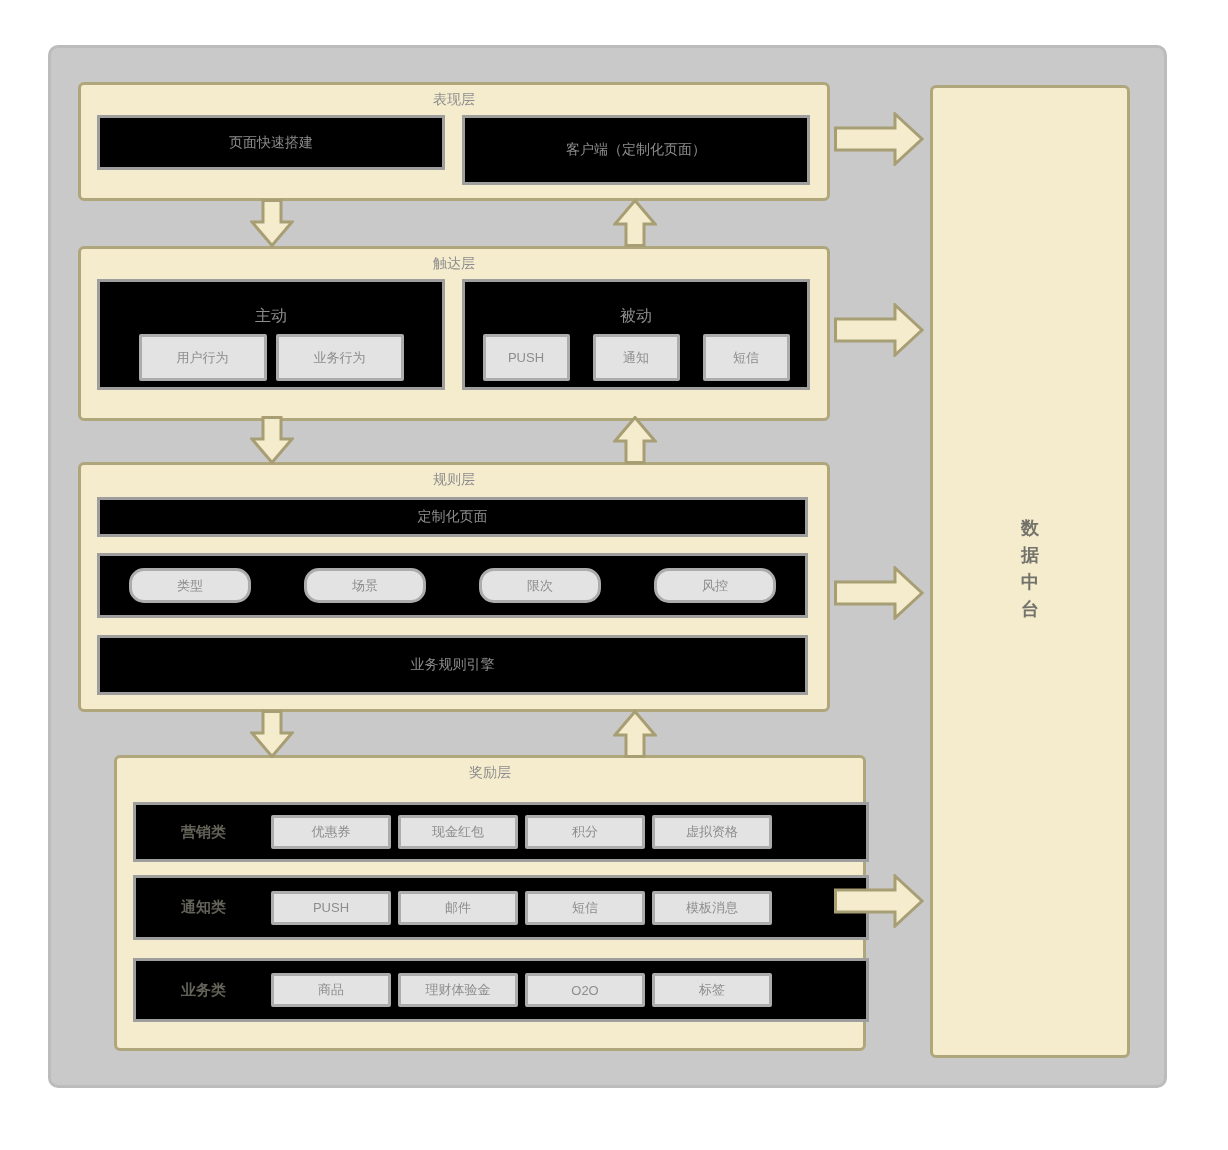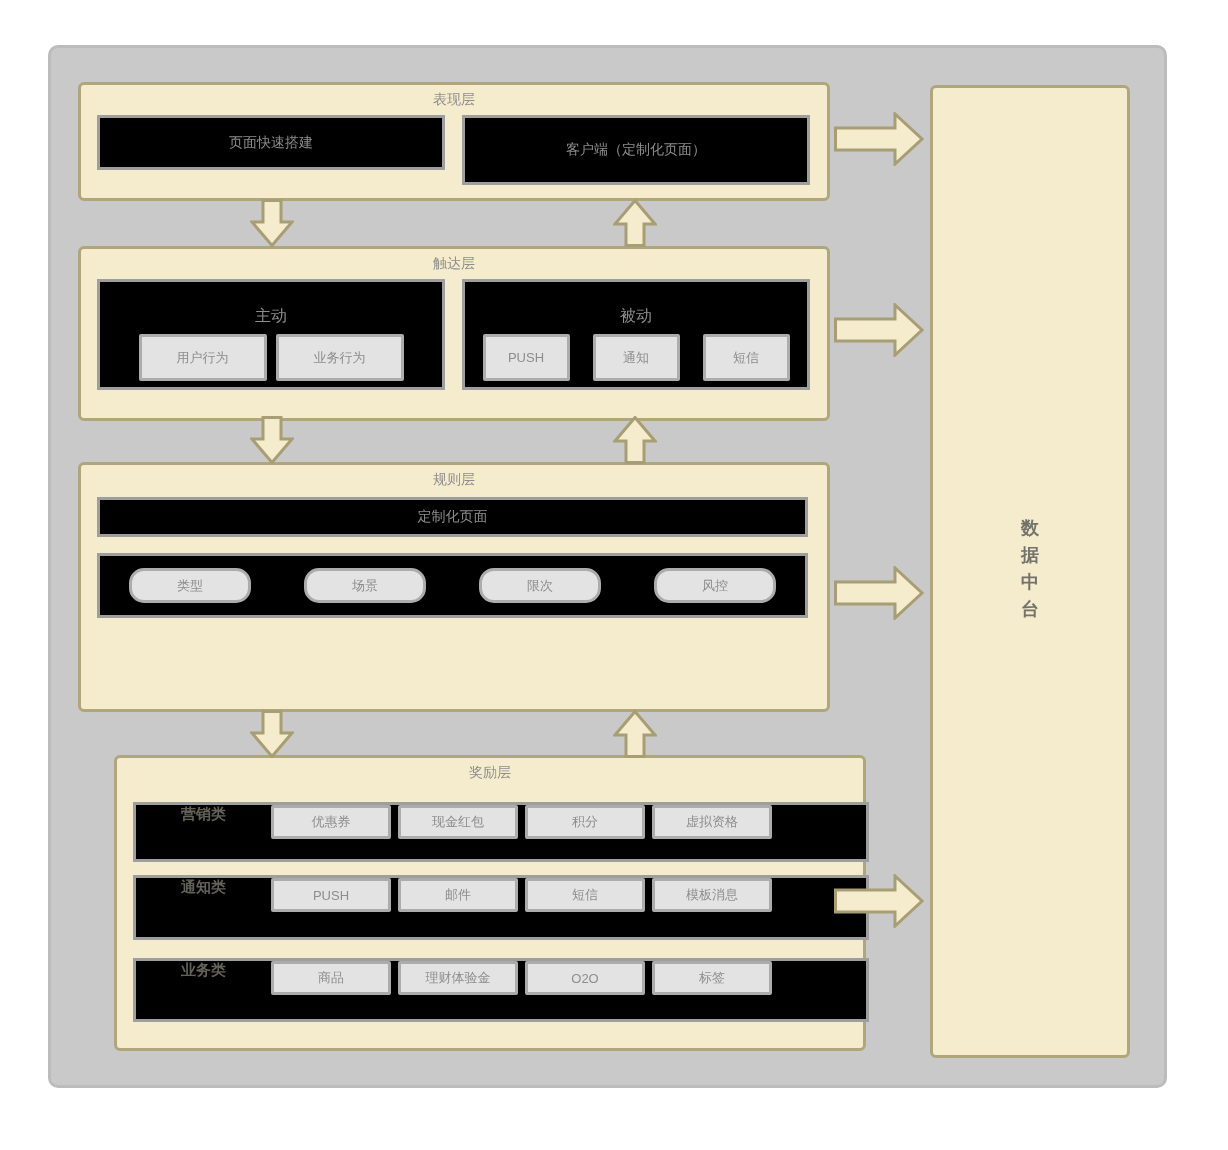--- a/index.html
+++ b/index.html
@@ -27,21 +27,21 @@
   .gap-md{gap:23px;}
   .chip{background:#e3e3e3;border:3px solid #acacac;border-radius:2px;box-sizing:border-box;
         display:flex;align-items:center;justify-content:center;font-size:13px;color:#8d8d8d;}
   .chip-lg{width:128px;height:47px;}
   .chip-md{width:87px;height:47px;}
   .rule-bar1{left:16px;top:32px;width:711px;height:40px;}
   .rule-chipbar{left:16px;top:88px;width:711px;height:65px;display:flex;align-items:center;
                 justify-content:space-between;padding:0 29px;}
   .rule-bar2{left:16px;top:170px;width:711px;height:60px;}
   .chip-rule{width:122px;height:35px;border-radius:15px;}
-  .reward-row{position:absolute;left:16px;width:736px;display:flex;align-items:flex-start;}
+  .reward-row{position:absolute;left:16px;width:736px;display:flex;align-items:center;}
   .rw1{top:44px;height:60px;}
   .rw2{top:117px;height:65px;}
   .rw3{top:200px;height:64px;}
   .row-label{width:135px;text-align:center;font-weight:bold;font-size:15px;color:#636258;}
   .row-chips{display:flex;gap:7px;}
   .chip-rw{width:120px;height:34px;}
   .vtext{position:absolute;left:0;right:0;top:50%;transform:translateY(-53%);text-align:center;}
   .vtext span{display:block;font-size:18px;font-weight:bold;color:#73736b;line-height:27px;}
   .arrow{position:absolute;line-height:0;}
   .arr-down-1{left:250px;top:199px;}
@@ -88,20 +88,21 @@
 
   <div class="layer layer-rules">
     <div class="layer-title">规则层</div>
     <div class="wbox node rule-bar1">定制化页面</div>
     <div class="wbox rule-chipbar">
       <div class="chip chip-rule">类型</div>
       <div class="chip chip-rule">场景</div>
       <div class="chip chip-rule">限次</div>
       <div class="chip chip-rule">风控</div>
     </div>
+    <div class="wbox node rule-bar2">业务规则引擎</div>
   </div>
 
   <div class="layer layer-reward">
     <div class="layer-title">奖励层</div>
     <div class="wbox reward-row rw1">
       <div class="row-label">营销类</div>
       <div class="row-chips">
         <div class="chip chip-rw">优惠券</div>
         <div class="chip chip-rw">现金红包</div>
         <div class="chip chip-rw">积分</div>

